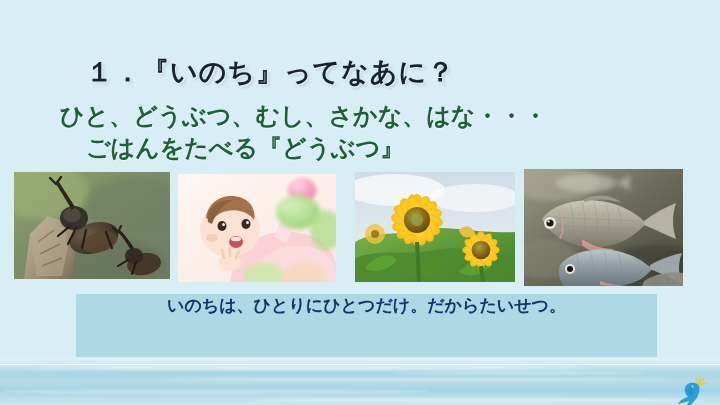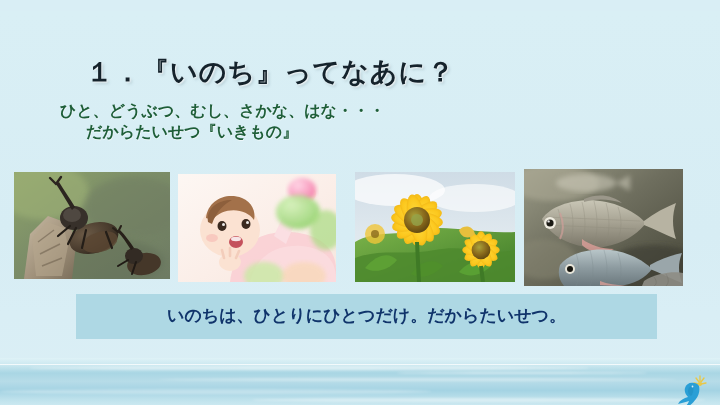--- a/index.html
+++ b/index.html
@@ -63,21 +63,21 @@
     letter-spacing:1px;
     color:#15232c;
     text-shadow: 1px 1px 2px rgba(255,255,255,0.9), 2px 2px 3px rgba(90,120,135,0.35);
     white-space:nowrap;
   }
 
   
   .subtitle {
     position:absolute;
     left:60px; top:89px;
-    font-size:16px;
+    font-size:24px;
     font-weight:700;
     color:#1e5e38;
     line-height:1.32;
     white-space:nowrap;
     text-shadow: 0.5px 0.5px 0 rgba(255,255,255,0.55);
   }
   .subtitle .l2 { display:block; padding-left:26px; }
 
   
   .photos { position:absolute; left:0; top:0; width:720px; height:405px; pointer-events:none; }
@@ -90,43 +90,43 @@
 
   #photo-beetle    { left:14px;  top:161px; width:156px; height:107px; }
   #photo-baby      { left:178px; top:163px; width:158px; height:108px; }
   #photo-sunflower { left:355px; top:161px; width:160px; height:110px; }
   #photo-fish      { left:524px; top:158px; width:159px; height:117px; }
 
   
   .msgbox {
     position:absolute;
     left:76px; top:283px;
-    width:581px; height:45px;
+    width:581px; height:63px;
     background:#aed8e4;
     display:flex; flex-direction:column;
-    align-items:center; justify-content:center;
+    align-items:center; 
   }
   .msgbox .line {
     font-size:17px;
     font-weight:700;
     color:#10346b;
     line-height:1.45;
     white-space:nowrap;
   }
 </style>
 </head>
 <body>
 
 <div id="slide">
 
   <div class="title">１．『いのち』ってなあに？</div>
 
   <div class="subtitle">
     <span>ひと、どうぶつ、むし、さかな、はな・・・</span>
-    <span class="l2">だからたいせつ『いきもの』</span>
+    <span class="l2">ごはんをたべる『どうぶつ』</span>
   </div>
 
   <div class="photos">
 
     <div class="photo" id="photo-beetle">
       <svg viewBox="0 0 156 107" preserveAspectRatio="none">
         <defs>
           <linearGradient id="bgBeetle" x1="0" y1="0" x2="1" y2="1">
             <stop offset="0%" stop-color="#8fa46b"></stop>
             <stop offset="40%" stop-color="#7d8f68"></stop>

